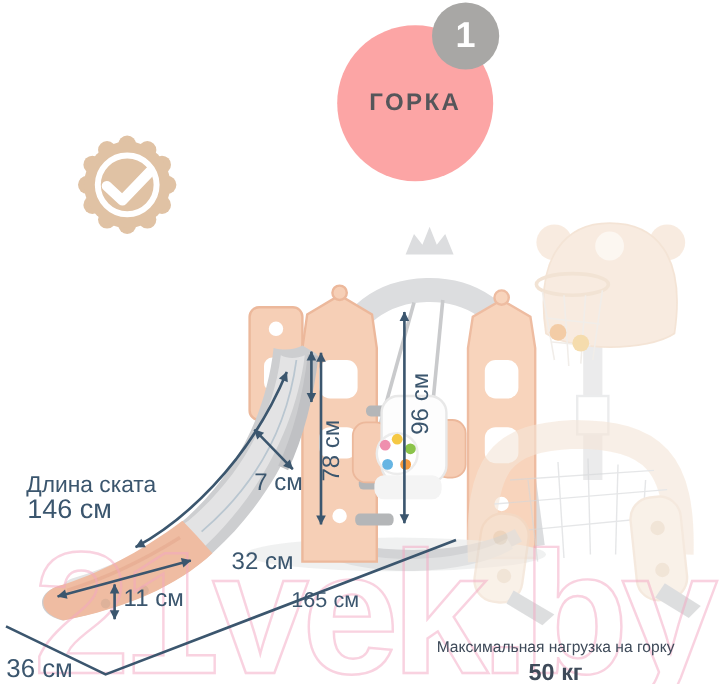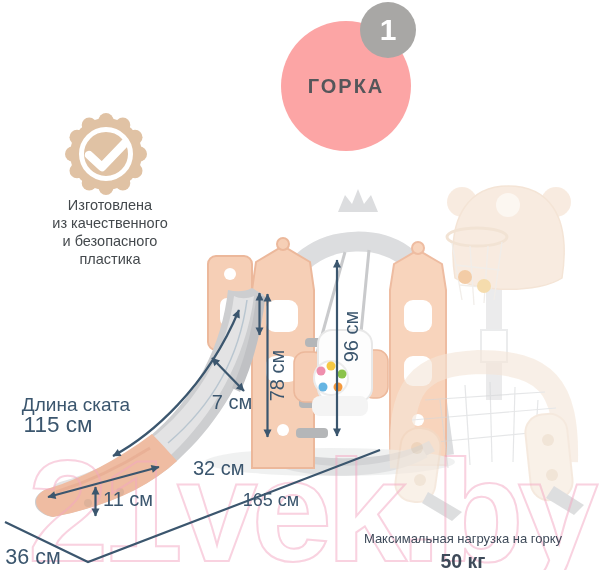--- a/index.html
+++ b/index.html
@@ -213,32 +213,26 @@
       <circle cx="19" cy="64.8" r="7.5"></circle>
         <circle cx="14.5" cy="48" r="7.5"></circle>
       <circle cx="19" cy="31.2" r="7.5"></circle>
         <circle cx="31.2" cy="19" r="7.5"></circle>
       <circle cx="48" cy="48" r="36"></circle>
     </g>
     <circle cx="48" cy="48" r="24.5" fill="none" stroke="#ffffff" stroke-width="5"></circle>
     <path d="M 31,49 L 44,61 L 67,37" fill="none" stroke="#ffffff" stroke-width="8.5" stroke-linecap="round" stroke-linejoin="round"></path>
   </svg>
 
-  <div id="quality-text">
-    <div>Изготовлена</div>
-    <div>из качественного</div>
-    <div>и безопасного</div>
-    <div>пластика</div>
-  </div>
 
   <div class="dim" id="dim-78">78 см</div>
   <div class="dim" id="dim-8">7 см</div>
   <div class="dim" id="dim-96">96 см</div>
   <div class="dim" id="len-label">Длина ската</div>
-  <div class="dim" id="len-value">115 см</div>
+  <div class="dim" id="len-value">146 см</div>
   <div class="dim" id="dim-32">32 см</div>
   <div class="dim" id="dim-11">11 см</div>
   <div class="dim" id="dim-165">165 см</div>
   <div class="dim" id="dim-36">36 см</div>
 
   <div id="load-label">Максимальная нагрузка на горку</div>
   <div id="load-value">50 кг</div>
 
 </div>
 

